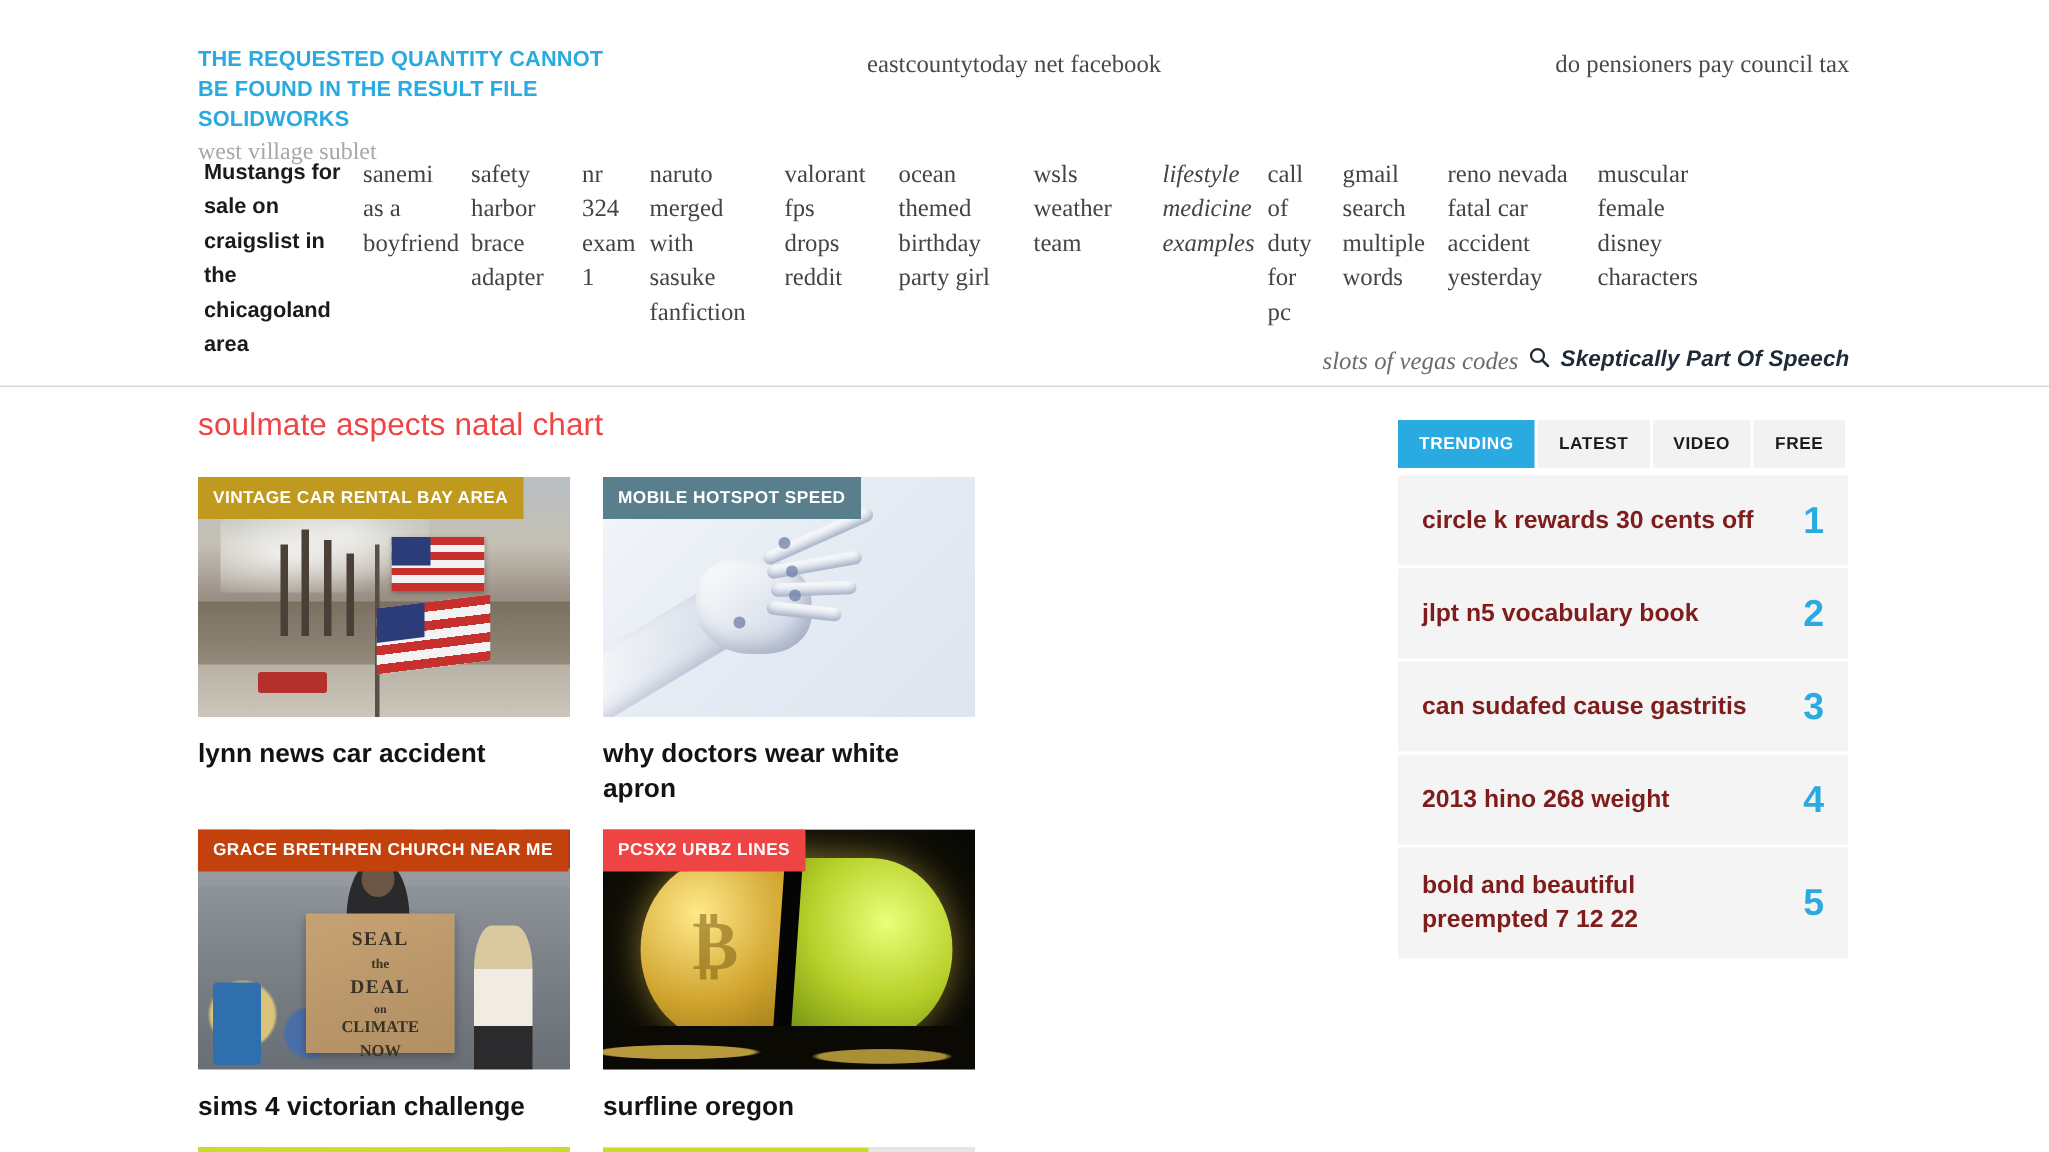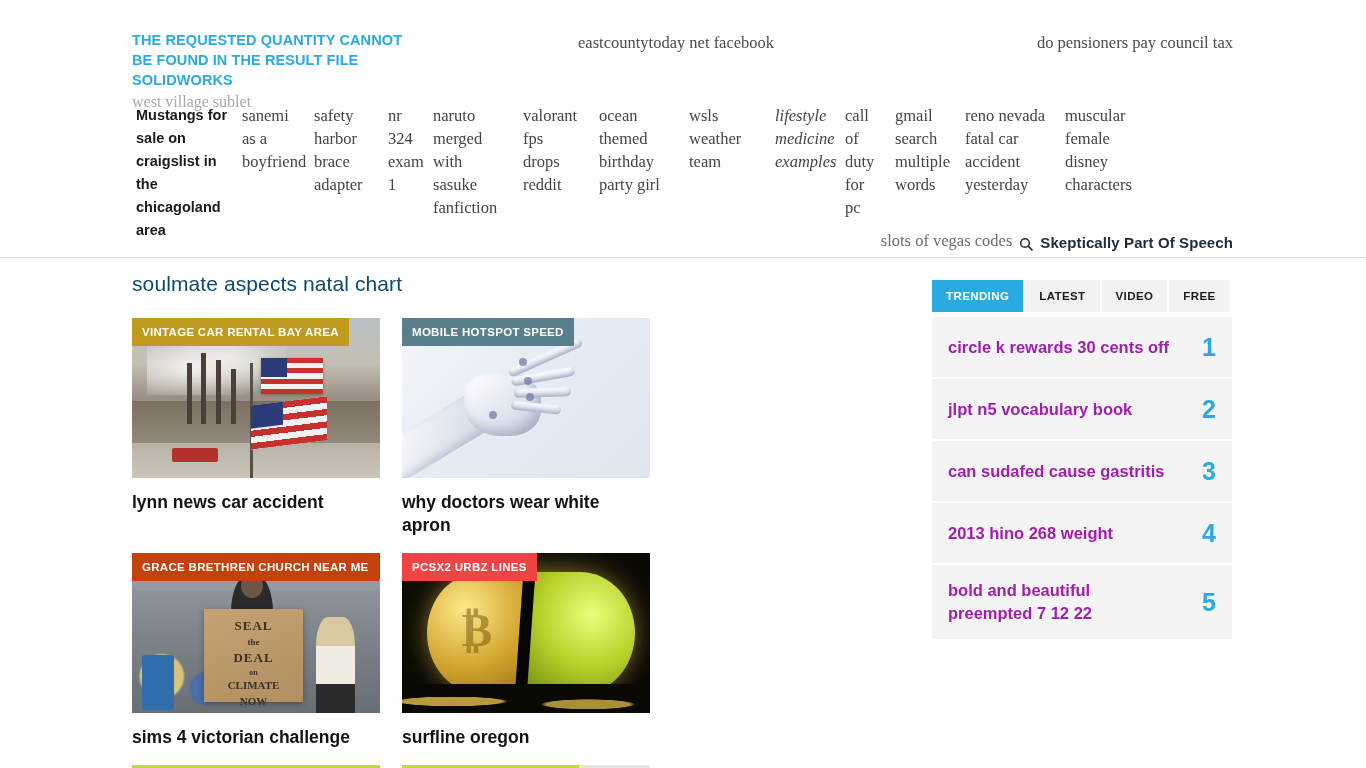--- a/index.html
+++ b/index.html
@@ -102,22 +102,23 @@
   .nav-w10 { width: 70px; }
   .nav-w11 { width: 100px; }
   .nav-w12 { width: 90px; padding-right:0; }
 
   
   .search-row {
     position: absolute;
     right: 133px;
     bottom: 6px;
     display: flex;
-    align-items: flex-end;
+    align-items: flex-start;
     gap: 7px;
+    font-style: italic;
   }
   .search-pretext {
     font-family: "Liberation Serif", serif;
     font-size: 16.5px;
     color: #6b6b6b;
   }
   .search-icon-wrap {
     display: flex; align-items: center; justify-content: center;
     width: 14px; height: 14px;
   }
@@ -128,21 +129,21 @@
     letter-spacing: .1px;
   }
   .content {
     position: absolute;
     left: 132px;
     top: 272px;
     width: 786px;
   }
   .section-title {
     font-size: 21px;
-    color: #0c4a6e;
+    color: #ef4444;
     font-weight: 400;
     margin: 0 0 22px 0;
     letter-spacing: .1px;
   }
   .card-grid {
     display: flex;
     flex-wrap: wrap;
     gap: 0 22px;
   }
   .card { width: 248px; margin-bottom: 16px; }
@@ -328,21 +329,21 @@
     background: #f4f4f4;
     border-bottom: 2px solid #ffffff;
     padding: 14px 16px;
     min-height: 62px;
     cursor: pointer;
   }
   .trend-text {
     font-weight: bold;
     font-size: 16.5px;
     line-height: 23px;
-    color: #a21caf;
+    color: #7f1d1d;
     max-width: 225px;
   }
   .trend-num {
     font-weight: bold;
     font-size: 25px;
     color: #29abe2;
     line-height: 1;
     padding-left: 10px;
   }
 </style>

